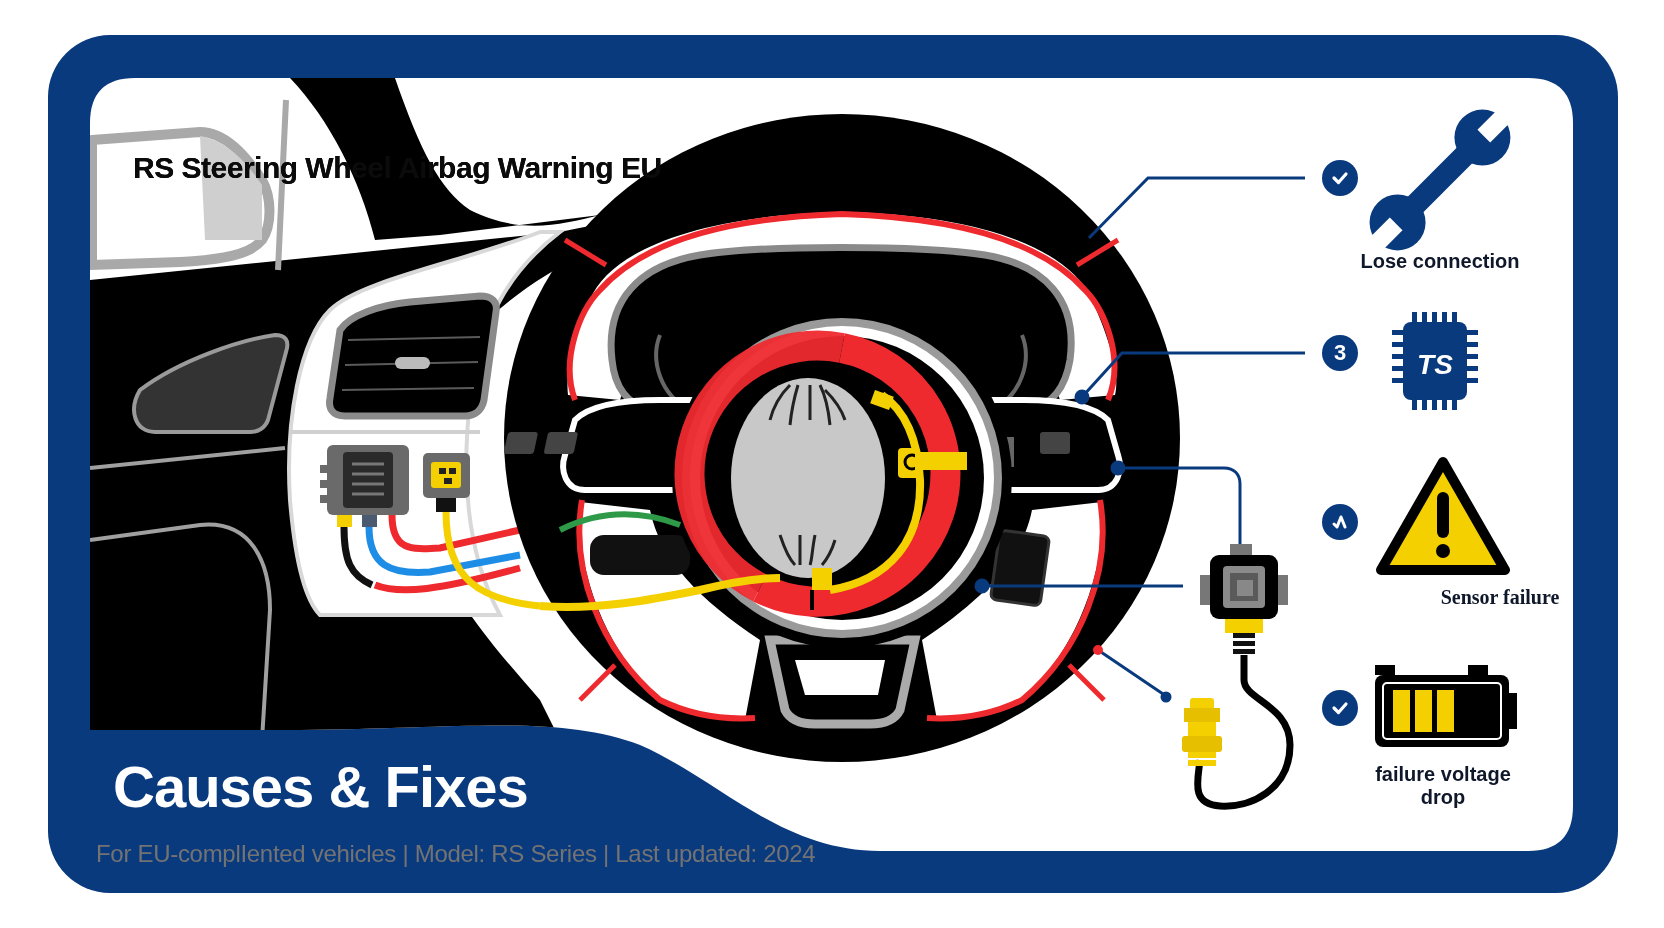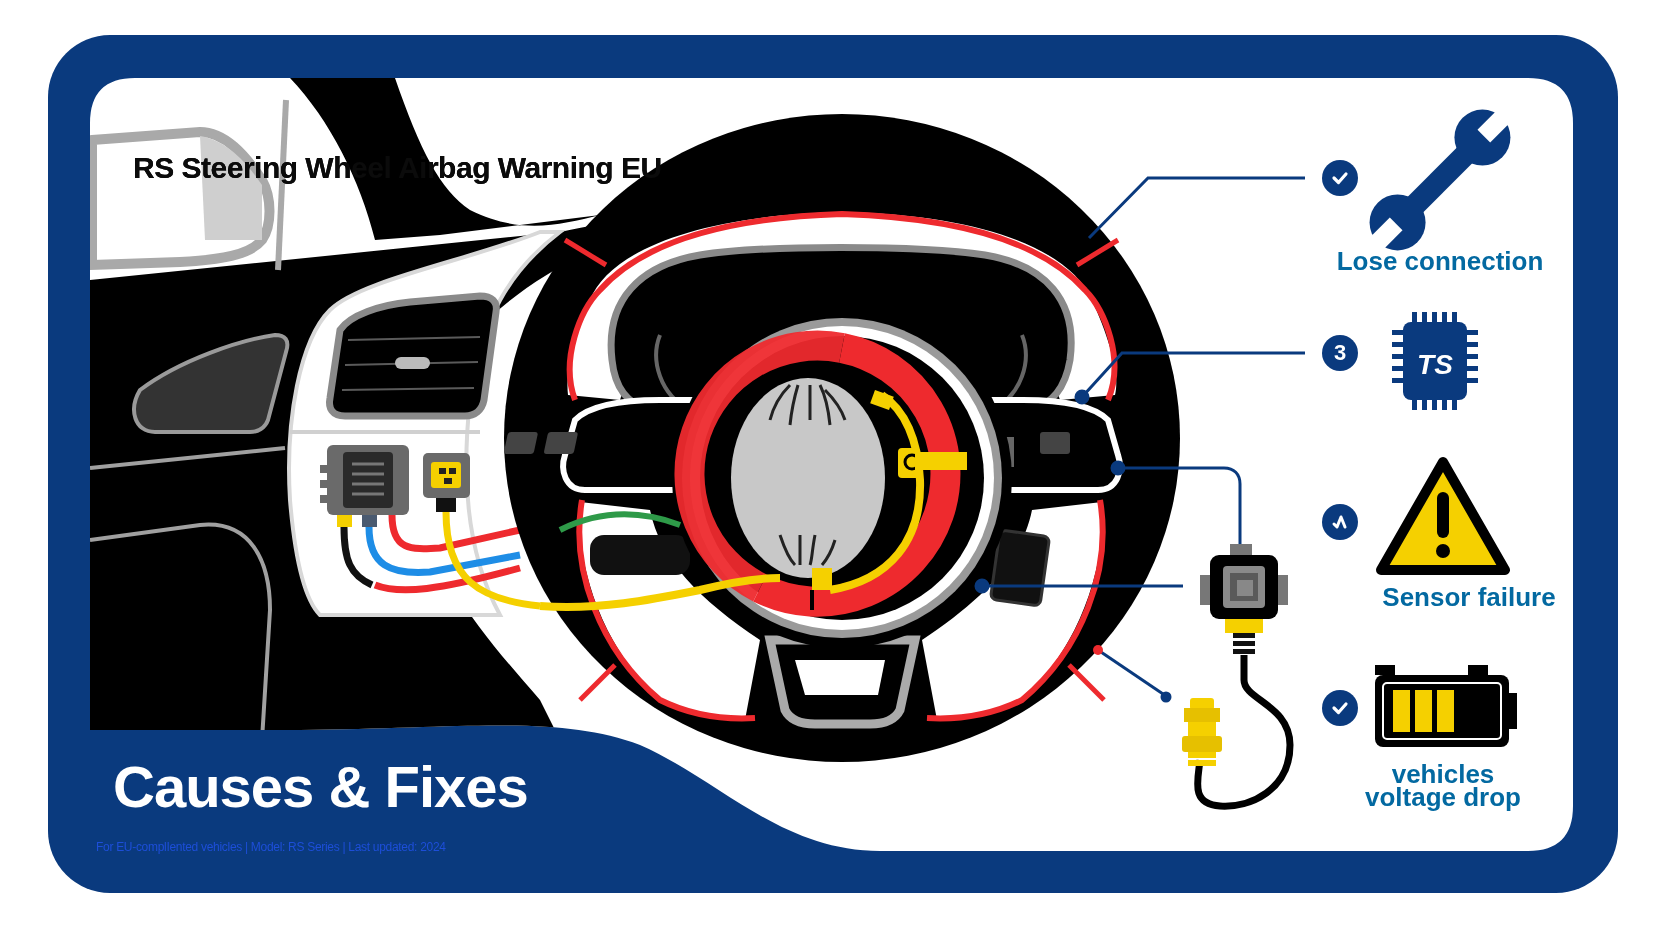--- a/index.html
+++ b/index.html
@@ -2,22 +2,22 @@
 <html><head>
 <meta charset="utf-8">
 <style>
   html,body{margin:0;padding:0;background:#ffffff;}
   body{width:1664px;height:928px;position:relative;overflow:hidden;font-family:"Liberation Sans","DejaVu Sans",sans-serif;}
   .frame{position:absolute;left:48px;top:35px;width:1570px;height:858px;background:#0a3a7e;border-radius:62px;}
   .art{position:absolute;left:0;top:0;width:1664px;height:928px;}
   .title{position:absolute;left:133px;top:107px;font-size:30px;font-weight:700;color:#0b0b0b;letter-spacing:-0.5px;white-space:nowrap;
     text-shadow:0 0 0 #000;margin-top:44px;}
   .headline{position:absolute;left:93px;top:753px;font-size:58px;font-weight:700;color:#ffffff;letter-spacing:-1px;white-space:nowrap;margin-left:20px;}
-  .subline{position:absolute;left:96px;top:840px;font-size:12px;color:#1d4ed8;white-space:nowrap;letter-spacing:-0.3px;}
-  .cause{position:absolute;width:220px;text-align:center;font-size:26px;font-weight:700;color:#0369a1;line-height:23px;}
+  .subline{position:absolute;left:96px;top:840px;font-size:24px;color:#737373;white-space:nowrap;letter-spacing:-0.3px;}
+  .cause{position:absolute;width:220px;text-align:center;font-size:20px;font-weight:700;color:#0f172a;line-height:23px;}
   .badge{position:absolute;width:36px;height:36px;border-radius:50%;background:#0a3a7e;color:#fff;display:flex;align-items:center;justify-content:center;font-weight:700;font-size:22px;}
   .badge svg{display:block}
 </style>
 </head>
 <body>
 
 <div class="frame"></div>
 
 <svg class="art" viewBox="0 0 1664 928" xmlns="http://www.w3.org/2000/svg">
   <defs>
@@ -252,17 +252,17 @@
       <path d="M4 12 L7 15 L11 5 L15 15" stroke="#fff" stroke-width="3" fill="none" stroke-linecap="round" stroke-linejoin="round"></path>
     </svg>
 </div>
 <div class="badge" style="left:1322px;top:690px;">
   <svg width="20" height="20" viewBox="0 0 20 20">
       <path d="M4 10 L8.5 14.5 L16 6" stroke="#fff" stroke-width="3.2" fill="none" stroke-linecap="round" stroke-linejoin="round"></path>
     </svg>
 </div>
 
 <div class="cause" style="left:1330px;top:250px;">Lose connection</div>
-<div class="cause" style="left:1359px;top:586px;">Sensor failure</div>
-<div class="cause" style="left:1333px;top:763px;width:160px;left:1363px;">vehicles voltage drop</div>
+<div class="cause" style="left:1390px;top:586px;font-family:Liberation Serif, serif;">Sensor failure</div>
+<div class="cause" style="left:1333px;top:763px;width:160px;left:1363px;">failure voltage drop</div>
 
 <div class="headline">Causes &amp; Fixes</div>
 <div class="subline">For EU-complIented vehicles | Model: RS Series | Last updated: 2024</div>
 
 </body></html>

